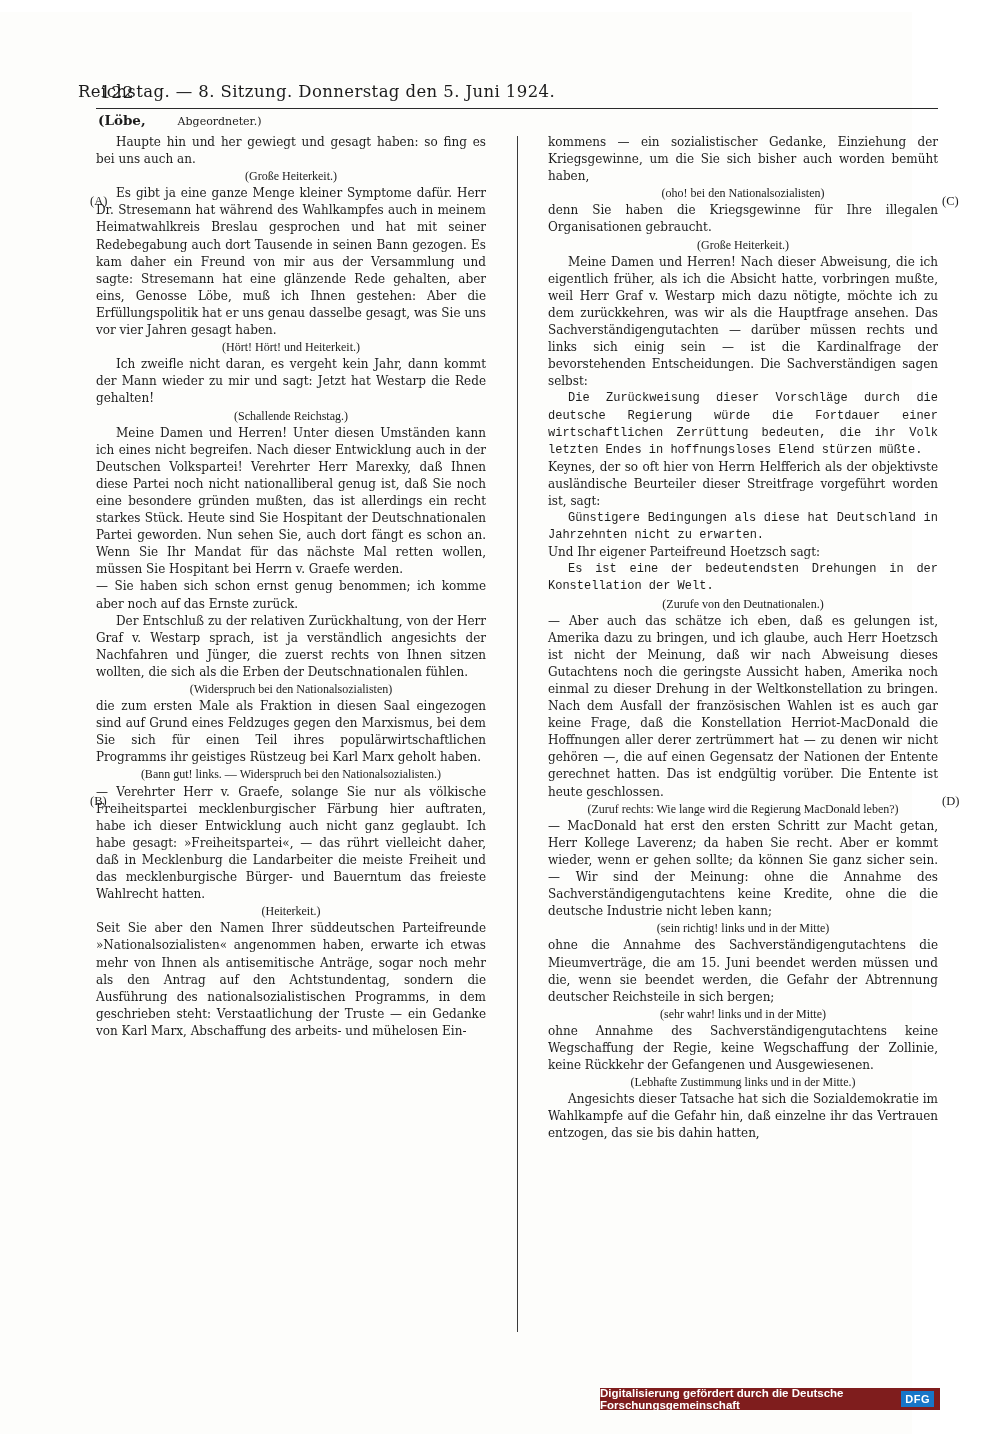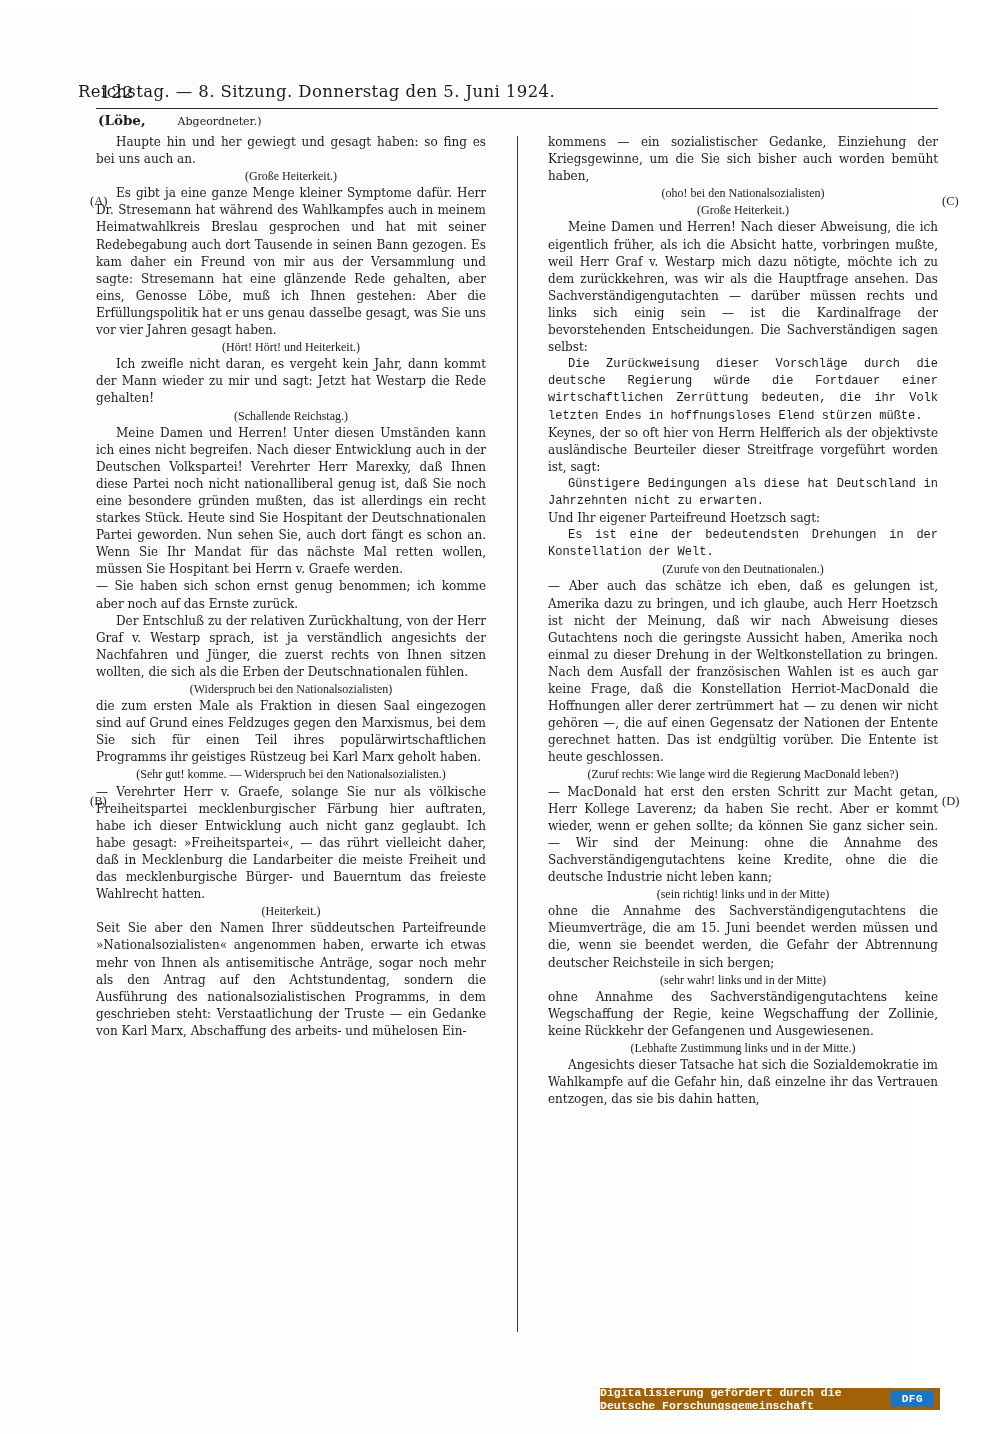--- a/index.html
+++ b/index.html
@@ -124,38 +124,38 @@
   .mk-b { left: -6px; top: 660px; }
   .mk-c { left: 846px; top: 60px; }
   .mk-d { left: 846px; top: 660px; }
   
   .footer {
     position: absolute;
     left: 600px;
     top: 1376px;
     width: 340px;
     height: 22px;
-    background: #a16207;
+    background: #7f1d1d;
     color: #ffffff;
-    font-family: Liberation Mono, monospace;
+    font-family: Liberation Sans, sans-serif;
     font-size: 11.5px;
     font-weight: bold;
     display: flex;
     align-items: center;
     justify-content: flex-end;
     padding-right: 6px;
     box-sizing: border-box;
   }
   .footer .txt { margin-right: 8px; }
   .footer .logo {
     background: #1876c8;
     color: #ffffff;
     font-size: 11px;
     font-weight: bold;
-    padding: 2px 11px;
+    padding: 2px 4px;
     letter-spacing: 0.5px;
   }
 </style>
 </head>
 <body>
 
 <div class="page">
   <div class="page-inner">
 
     <div class="header">
@@ -182,28 +182,29 @@
           <p class="center">(Große Heiterkeit.)</p>
           <p>Es gibt ja eine ganze Menge kleiner Symptome dafür. Herr Dr. Stresemann hat während des Wahlkampfes auch in meinem Heimatwahlkreis Breslau gesprochen und hat mit seiner Redebegabung auch dort Tausende in seinen Bann gezogen. Es kam daher ein Freund von mir aus der Versammlung und sagte: Stresemann hat eine glänzende Rede gehalten, aber eins, Genosse Löbe, muß ich Ihnen gestehen: Aber die Erfüllungspolitik hat er uns genau dasselbe gesagt, was Sie uns vor vier Jahren gesagt haben.</p>
           <p class="center">(Hört! Hört! und Heiterkeit.)</p>
           <p>Ich zweifle nicht daran, es vergeht kein Jahr, dann kommt der Mann wieder zu mir und sagt: Jetzt hat Westarp die Rede gehalten!</p>
           <p class="center">(Schallende Reichstag.)</p>
           <p>Meine Damen und Herren! Unter diesen Umständen kann ich eines nicht begreifen. Nach dieser Entwicklung auch in der Deutschen Volkspartei! Verehrter Herr Marexky, daß Ihnen diese Partei noch nicht nationalliberal genug ist, daß Sie noch eine besondere gründen mußten, das ist allerdings ein recht starkes Stück. Heute sind Sie Hospitant der Deutschnationalen Partei geworden. Nun sehen Sie, auch dort fängt es schon an. Wenn Sie Ihr Mandat für das nächste Mal retten wollen, müssen Sie Hospitant bei Herrn v. Graefe werden.</p>
           <p class="dash">— Sie haben sich schon ernst genug benommen; ich komme aber noch auf das Ernste zurück.</p>
           <p>Der Entschluß zu der relativen Zurückhaltung, von der Herr Graf v. Westarp sprach, ist ja verständlich angesichts der Nachfahren und Jünger, die zuerst rechts von Ihnen sitzen wollten, die sich als die Erben der Deutschnationalen fühlen.</p>
           <p class="center">(Widerspruch bei den Nationalsozialisten)</p>
           <p class="noind">die zum ersten Male als Fraktion in diesen Saal eingezogen sind auf Grund eines Feldzuges gegen den Marxismus, bei dem Sie sich für einen Teil ihres populärwirtschaftlichen Programms ihr geistiges Rüstzeug bei Karl Marx geholt haben.</p>
-          <p class="center">(Sehr gut! komme. — Widerspruch bei den Nationalsozialisten.)</p>
+          <p class="center">(Bann gut! links. — Widerspruch bei den Nationalsozialisten.)</p>
           <p class="dash">— Verehrter Herr v. Graefe, solange Sie nur als völkische Freiheitspartei mecklenburgischer Färbung hier auftraten, habe ich dieser Entwicklung auch nicht ganz geglaubt. Ich habe gesagt: »Freiheitspartei«, — das rührt vielleicht daher, daß in Mecklenburg die Landarbeiter die meiste Freiheit und das mecklenburgische Bürger- und Bauerntum das freieste Wahlrecht hatten.</p>
           <p class="center">(Heiterkeit.)</p>
           <p class="noind">Seit Sie aber den Namen Ihrer süddeutschen Parteifreunde »Nationalsozialisten« angenommen haben, erwarte ich etwas mehr von Ihnen als antisemitische Anträge, sogar noch mehr als den Antrag auf den Achtstundentag, sondern die Ausführung des nationalsozialistischen Programms, in dem geschrieben steht: Verstaatlichung der Truste — ein Gedanke von Karl Marx, Abschaffung des arbeits- und mühelosen Ein-</p>
         </div>
       <div class="col right" id="col-right">
           <p class="noind">kommens — ein sozialistischer Gedanke, Einziehung der Kriegsgewinne, um die Sie sich bisher auch worden bemüht haben,</p>
           <p class="center">(oho! bei den Nationalsozialisten)</p>
+          <p class="noind">denn Sie haben die Kriegsgewinne für Ihre illegalen Organisationen gebraucht.</p>
           <p class="center">(Große Heiterkeit.)</p>
           <p>Meine Damen und Herren! Nach dieser Abweisung, die ich eigentlich früher, als ich die Absicht hatte, vorbringen mußte, weil Herr Graf v. Westarp mich dazu nötigte, möchte ich zu dem zurückkehren, was wir als die Hauptfrage ansehen. Das Sachverständigengutachten — darüber müssen rechts und links sich einig sein — ist die Kardinalfrage der bevorstehenden Entscheidungen. Die Sachverständigen sagen selbst:</p>
           <p class="quote">Die Zurückweisung dieser Vorschläge durch die deutsche Regierung würde die Fortdauer einer wirtschaftlichen Zerrüttung bedeuten, die ihr Volk letzten Endes in hoffnungsloses Elend stürzen müßte.</p>
           <p class="noind">Keynes, der so oft hier von Herrn Helfferich als der objektivste ausländische Beurteiler dieser Streitfrage vorgeführt worden ist, sagt:</p>
           <p class="quote">Günstigere Bedingungen als diese hat Deutschland in Jahrzehnten nicht zu erwarten.</p>
           <p class="noind">Und Ihr eigener Parteifreund Hoetzsch sagt:</p>
           <p class="quote">Es ist eine der bedeutendsten Drehungen in der Konstellation der Welt.</p>
           <p class="center">(Zurufe von den Deutnationalen.)</p>
           <p class="dash">— Aber auch das schätze ich eben, daß es gelungen ist, Amerika dazu zu bringen, und ich glaube, auch Herr Hoetzsch ist nicht der Meinung, daß wir nach Abweisung dieses Gutachtens noch die geringste Aussicht haben, Amerika noch einmal zu dieser Drehung in der Weltkonstellation zu bringen. Nach dem Ausfall der französischen Wahlen ist es auch gar keine Frage, daß die Konstellation Herriot-MacDonald die Hoffnungen aller derer zertrümmert hat — zu denen wir nicht gehören —, die auf einen Gegensatz der Nationen der Entente gerechnet hatten. Das ist endgültig vorüber. Die Entente ist heute geschlossen.</p>
           <p class="center">(Zuruf rechts: Wie lange wird die Regierung MacDonald leben?)</p>

